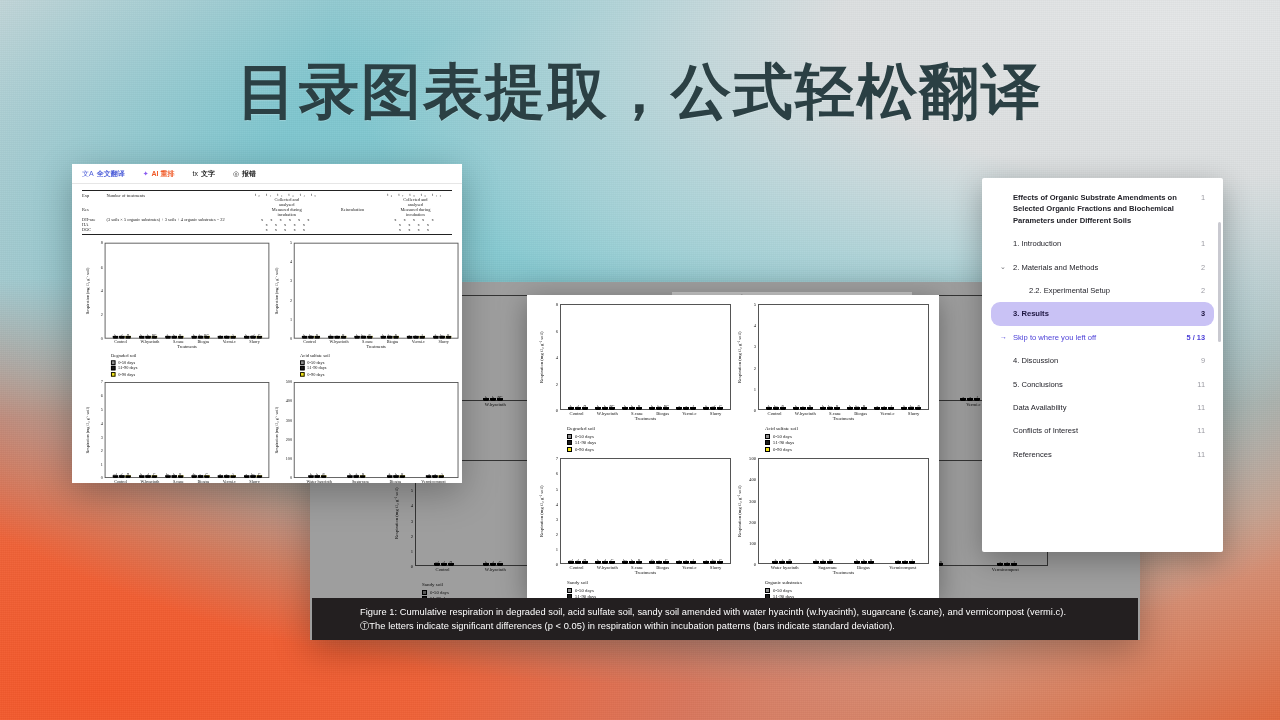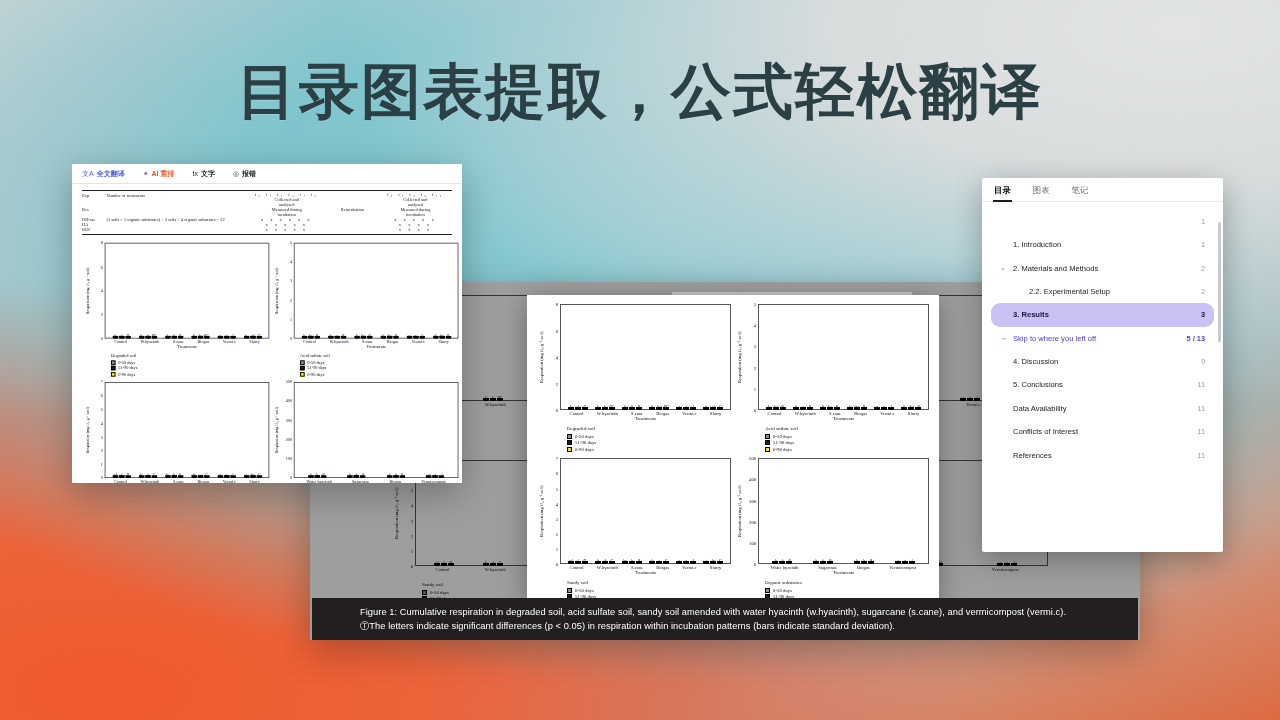--- a/index.html
+++ b/index.html
@@ -1916,28 +1916,24 @@
                 <span>Vermicompost</span>
               </div>
             </div>
           </div>
       </div>
     </div>
   </div>
 </div>
 
 <div id="assist" class="win">
-  <div id="assist-tabs">
-      <div class="atab active">目录</div>
-      <div class="atab">图表</div>
-      <div class="atab">笔记</div>
-    </div>
   <div id="toc-list">
       <div class="toc-row title">
         <span class="chev"></span>
+        <span class="tlabel">Effects of Organic Substrate Amendments on Selected Organic Fractions and Biochemical Parameters under Different Soils</span>
         <span class="tnum">1</span>
       </div>
       <div class="toc-row">
         <span class="chev"></span>
         <span class="tlabel">1. Introduction</span>
         <span class="tnum">1</span>
       </div>
       <div class="toc-row">
         <span class="chev">⌄</span>
         <span class="tlabel">2. Materials and Methods</span>

